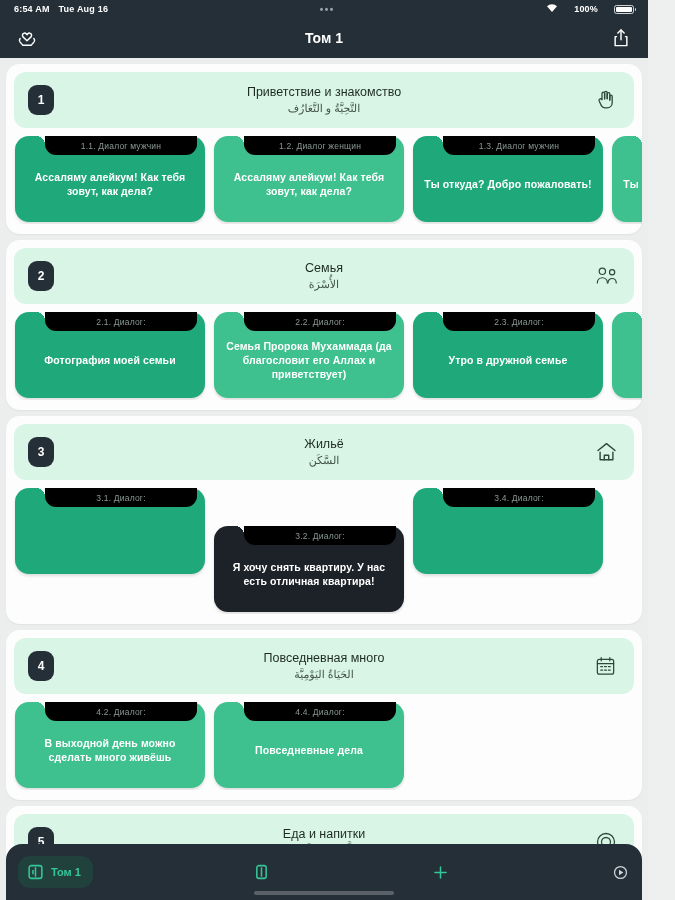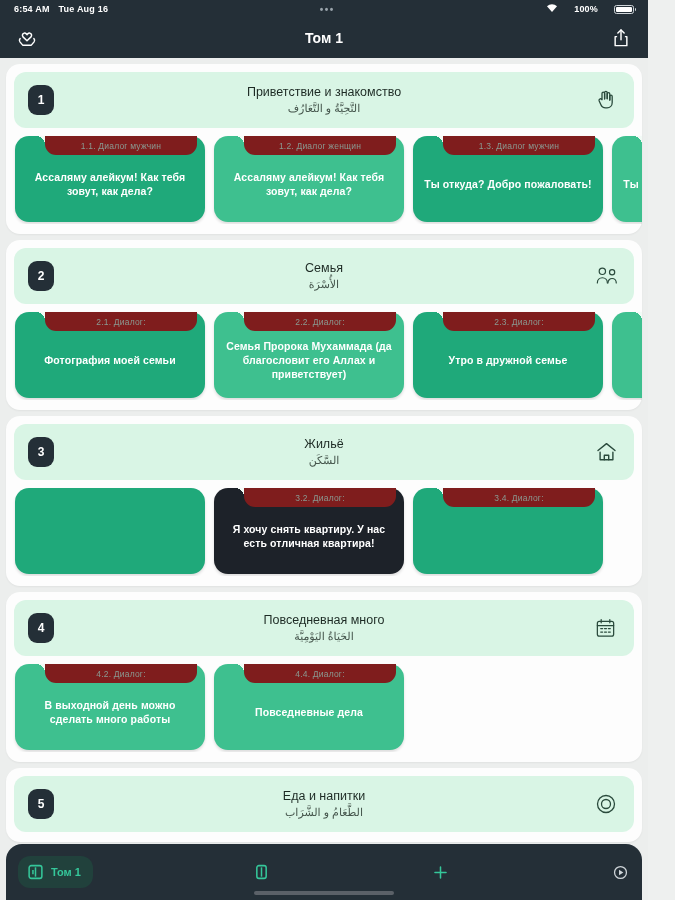--- a/index.html
+++ b/index.html
@@ -57,24 +57,24 @@
 
   .cards { display: flex; gap: 9px; padding: 8px 9px 2px 9px; overflow: hidden; }
 
   .card {
     position: relative; flex: 0 0 190px; height: 86px; border-radius: 14px;
     box-shadow: 0 2px 3px rgba(0,0,0,.13);
     display: flex; align-items: center; justify-content: center; padding: 18px 10px 6px 10px;
   }
   .card.g1 { background: #1fa97a; }
   .card.g2 { background: #3ec08f; }
-  .card.dark { background: #1d2229; }
+  .card.dark { background: #1d2229; margin-top: 38px; }
   .card-tab {
     position: absolute; top: 0; left: 30px; right: 8px; height: 19px;
-    background: #7f1d1d; border-radius: 0 0 11px 11px;
+    background: #000000; border-radius: 0 0 11px 11px;
     display: flex; align-items: center; justify-content: center;
     font-size: 8.5px; color: #8a9a92; letter-spacing: .2px;
   }
   .card-tab::before {
     content:""; position:absolute; left:-9px; top:0; width:9px; height:9px;
     background: radial-gradient(circle at 0 100%, transparent 9px, #f2fbf6 9px);
   }
   .card-text {
     color: #fff; font-size: 10.5px; font-weight: 700; text-align: center;
     line-height: 1.32; letter-spacing: .1px;
@@ -207,20 +207,21 @@
               <div class="sec-ar">السَّكَن</div>
             </div>
             <div class="sec-icon"><svg width="25" height="24" viewBox="0 0 24 24" fill="none" stroke="currentColor" stroke-width="1.4" stroke-linejoin="round" stroke-linecap="round">
                 <path d="M3.5 10.5 12 3.6l8.5 6.9"></path>
                 <path d="M5.6 12.2v7.6h12.8v-7.6"></path>
                 <path d="M9.8 19.8v-4.6h4.4v4.6"></path>
               </svg></div>
           </div>
           <div class="cards">
             <div class="card g1">
+              <div class="card-tab">3.1. Диалог:</div>
             </div>
             <div class="card dark">
               <div class="card-tab">3.2. Диалог:</div>
               <div class="card-text">Я хочу снять квартиру. У нас есть отличная квартира!</div>
             </div>
             <div class="card g1">
               <div class="card-tab">3.4. Диалог:</div>
             </div>
           </div>
         </div>
@@ -234,21 +235,21 @@
             <div class="sec-icon"><svg width="23" height="24" viewBox="0 0 24 24" fill="none" stroke="currentColor" stroke-width="1.3" stroke-linejoin="round" stroke-linecap="round">
                 <rect x="3.5" y="5" width="17" height="15.5" rx="2"></rect>
                 <path d="M3.5 9.5h17"></path>
                 <path d="M7.5 3.2v3.4M16.5 3.2v3.4"></path>
                 <path d="M7 12.6h2M11 12.6h2M15 12.6h2M7 16.2h2M11 16.2h2M15 16.2h2"></path>
               </svg></div>
           </div>
           <div class="cards">
             <div class="card g2">
               <div class="card-tab">4.2. Диалог:</div>
-              <div class="card-text">В выходной день можно сделать много работы</div>
+              <div class="card-text">В выходной день можно сделать много живёшь</div>
             </div>
             <div class="card g2">
               <div class="card-tab">4.4. Диалог:</div>
               <div class="card-text">Повседневные дела</div>
             </div>
           </div>
         </div>
         <div class="section">
           <div class="sec-head">
             <div class="sec-num">5</div>

